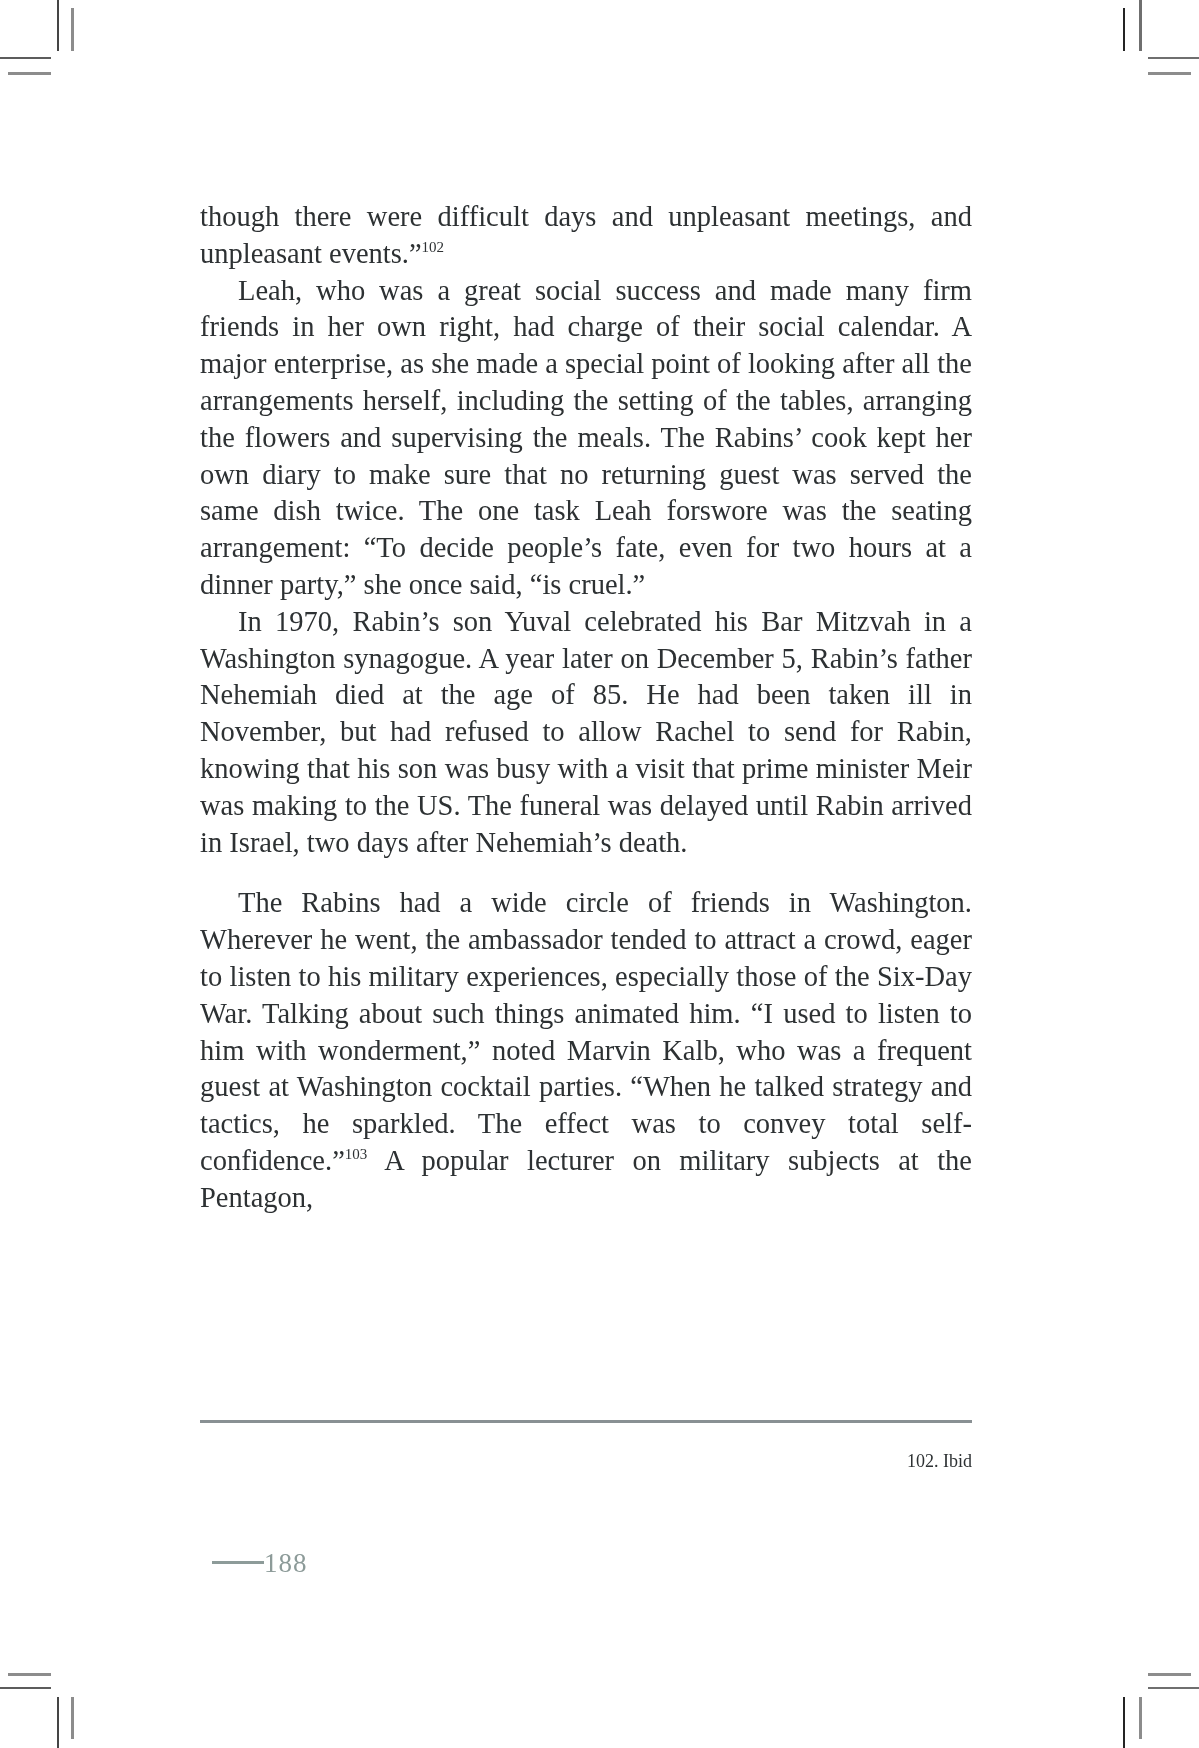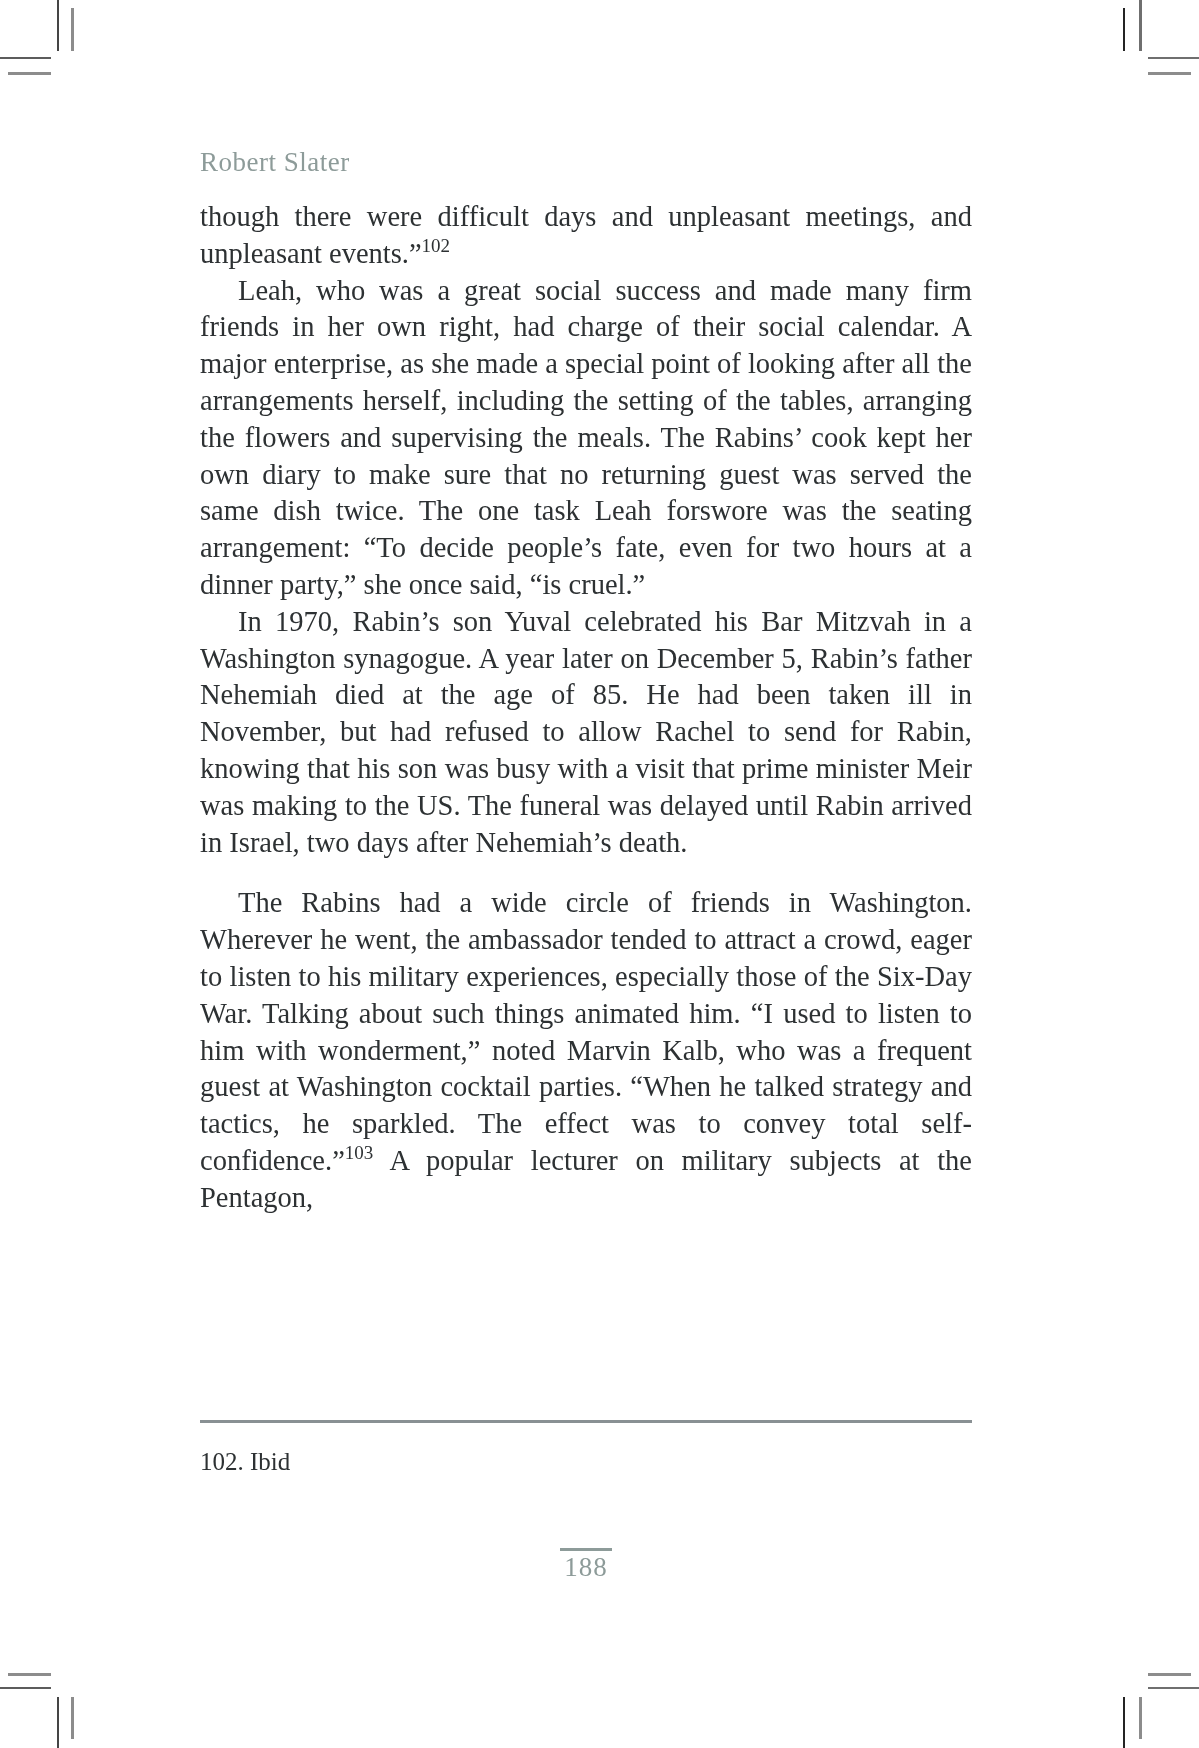--- a/index.html
+++ b/index.html
@@ -67,56 +67,56 @@
     text-align: justify;
     text-justify: inter-word;
   }
   .body-text p.para {
     margin: 0;
     padding: 0;
   }
   .body-text p.para.indent { text-indent: 38px; }
   .body-text p.para:last-child { text-align-last: justify; margin-top: 24px; }
   .body-text sup {
-    font-size: 19px;
+    font-size: 15px;
     line-height: 0;
     vertical-align: baseline;
     position: relative;
     top: -11px;
   }
 
   
   .footnote-separator {
     position: absolute;
     left: 200px;
     top: 1420px;
     width: 772px;
     height: 3px;
     background: var(--separator);
   }
   .footnote {
     position: absolute;
     left: 200px;
     width: 772px;
-    font-size: 25px;
+    font-size: 18px;
     line-height: 31px;
     color: var(--body-text);
-    text-align: left;
+    text-align: right;
   }
   .footnote-1 { top: 1446px; }
   .footnote-2 { top: 1518px; }
 
   
   .page-number-block {
     position: absolute;
-    left: 200px;
+    left: 212px;
     top: 1548px;
     width: 772px;
     display: flex;
-    flex-direction: column;
+    flex-direction: row;
     align-items: center;
     text-align: center;
   }
   .page-number-rule {
     display: block;
     width: 52px;
     height: 3px;
     background: var(--accent-gray);
     margin-bottom: 1px;
   }
@@ -145,21 +145,20 @@
   <div class="mark bl-h1"></div>
   <div class="mark bl-h2"></div>
   <div class="mark bl-v1"></div>
   <div class="mark bl-v2"></div>
 
   <div class="mark br-h1"></div>
   <div class="mark br-h2"></div>
   <div class="mark br-v1"></div>
   <div class="mark br-v2"></div>
 
-  <div class="running-header">Robert Slater</div>
 
   <div class="body-text">
       <p class="para">though there were difficult days and unpleasant meetings, and unpleasant events.”<sup>102</sup></p>
       <p class="para indent">Leah, who was a great social success and made many firm friends in her own right, had charge of their social calendar. A major enterprise, as she made a special point of looking after all the arrangements herself, including the setting of the tables, arranging the flowers and supervising the meals. The Rabins’ cook kept her own diary to make sure that no returning guest was served the same dish twice. The one task Leah forswore was the seating arrangement: “To decide people’s fate, even for two hours at a dinner party,” she once said, “is cruel.”</p>
       <p class="para indent">In 1970, Rabin’s son Yuval celebrated his Bar Mitzvah in a Washington synagogue. A year later on December 5, Rabin’s father Nehemiah died at the age of 85. He had been taken ill in November, but had refused to allow Rachel to send for Rabin, knowing that his son was busy with a visit that prime minister Meir was making to the US. The funeral was delayed until Rabin arrived in Israel, two days after Nehemiah’s death.</p>
       <p class="para indent">The Rabins had a wide circle of friends in Washington. Wherever he went, the ambassador tended to attract a crowd, eager to listen to his military experiences, especially those of the Six-Day War. Talking about such things animated him. “I used to listen to him with wonderment,” noted Marvin Kalb, who was a frequent guest at Washington cocktail parties. “When he talked strategy and tactics, he sparkled. The effect was to convey total self-confidence.”<sup>103</sup> A popular lecturer on military subjects at the Pentagon,</p>
     </div>
 
   <div class="footnote-separator"></div>
 

